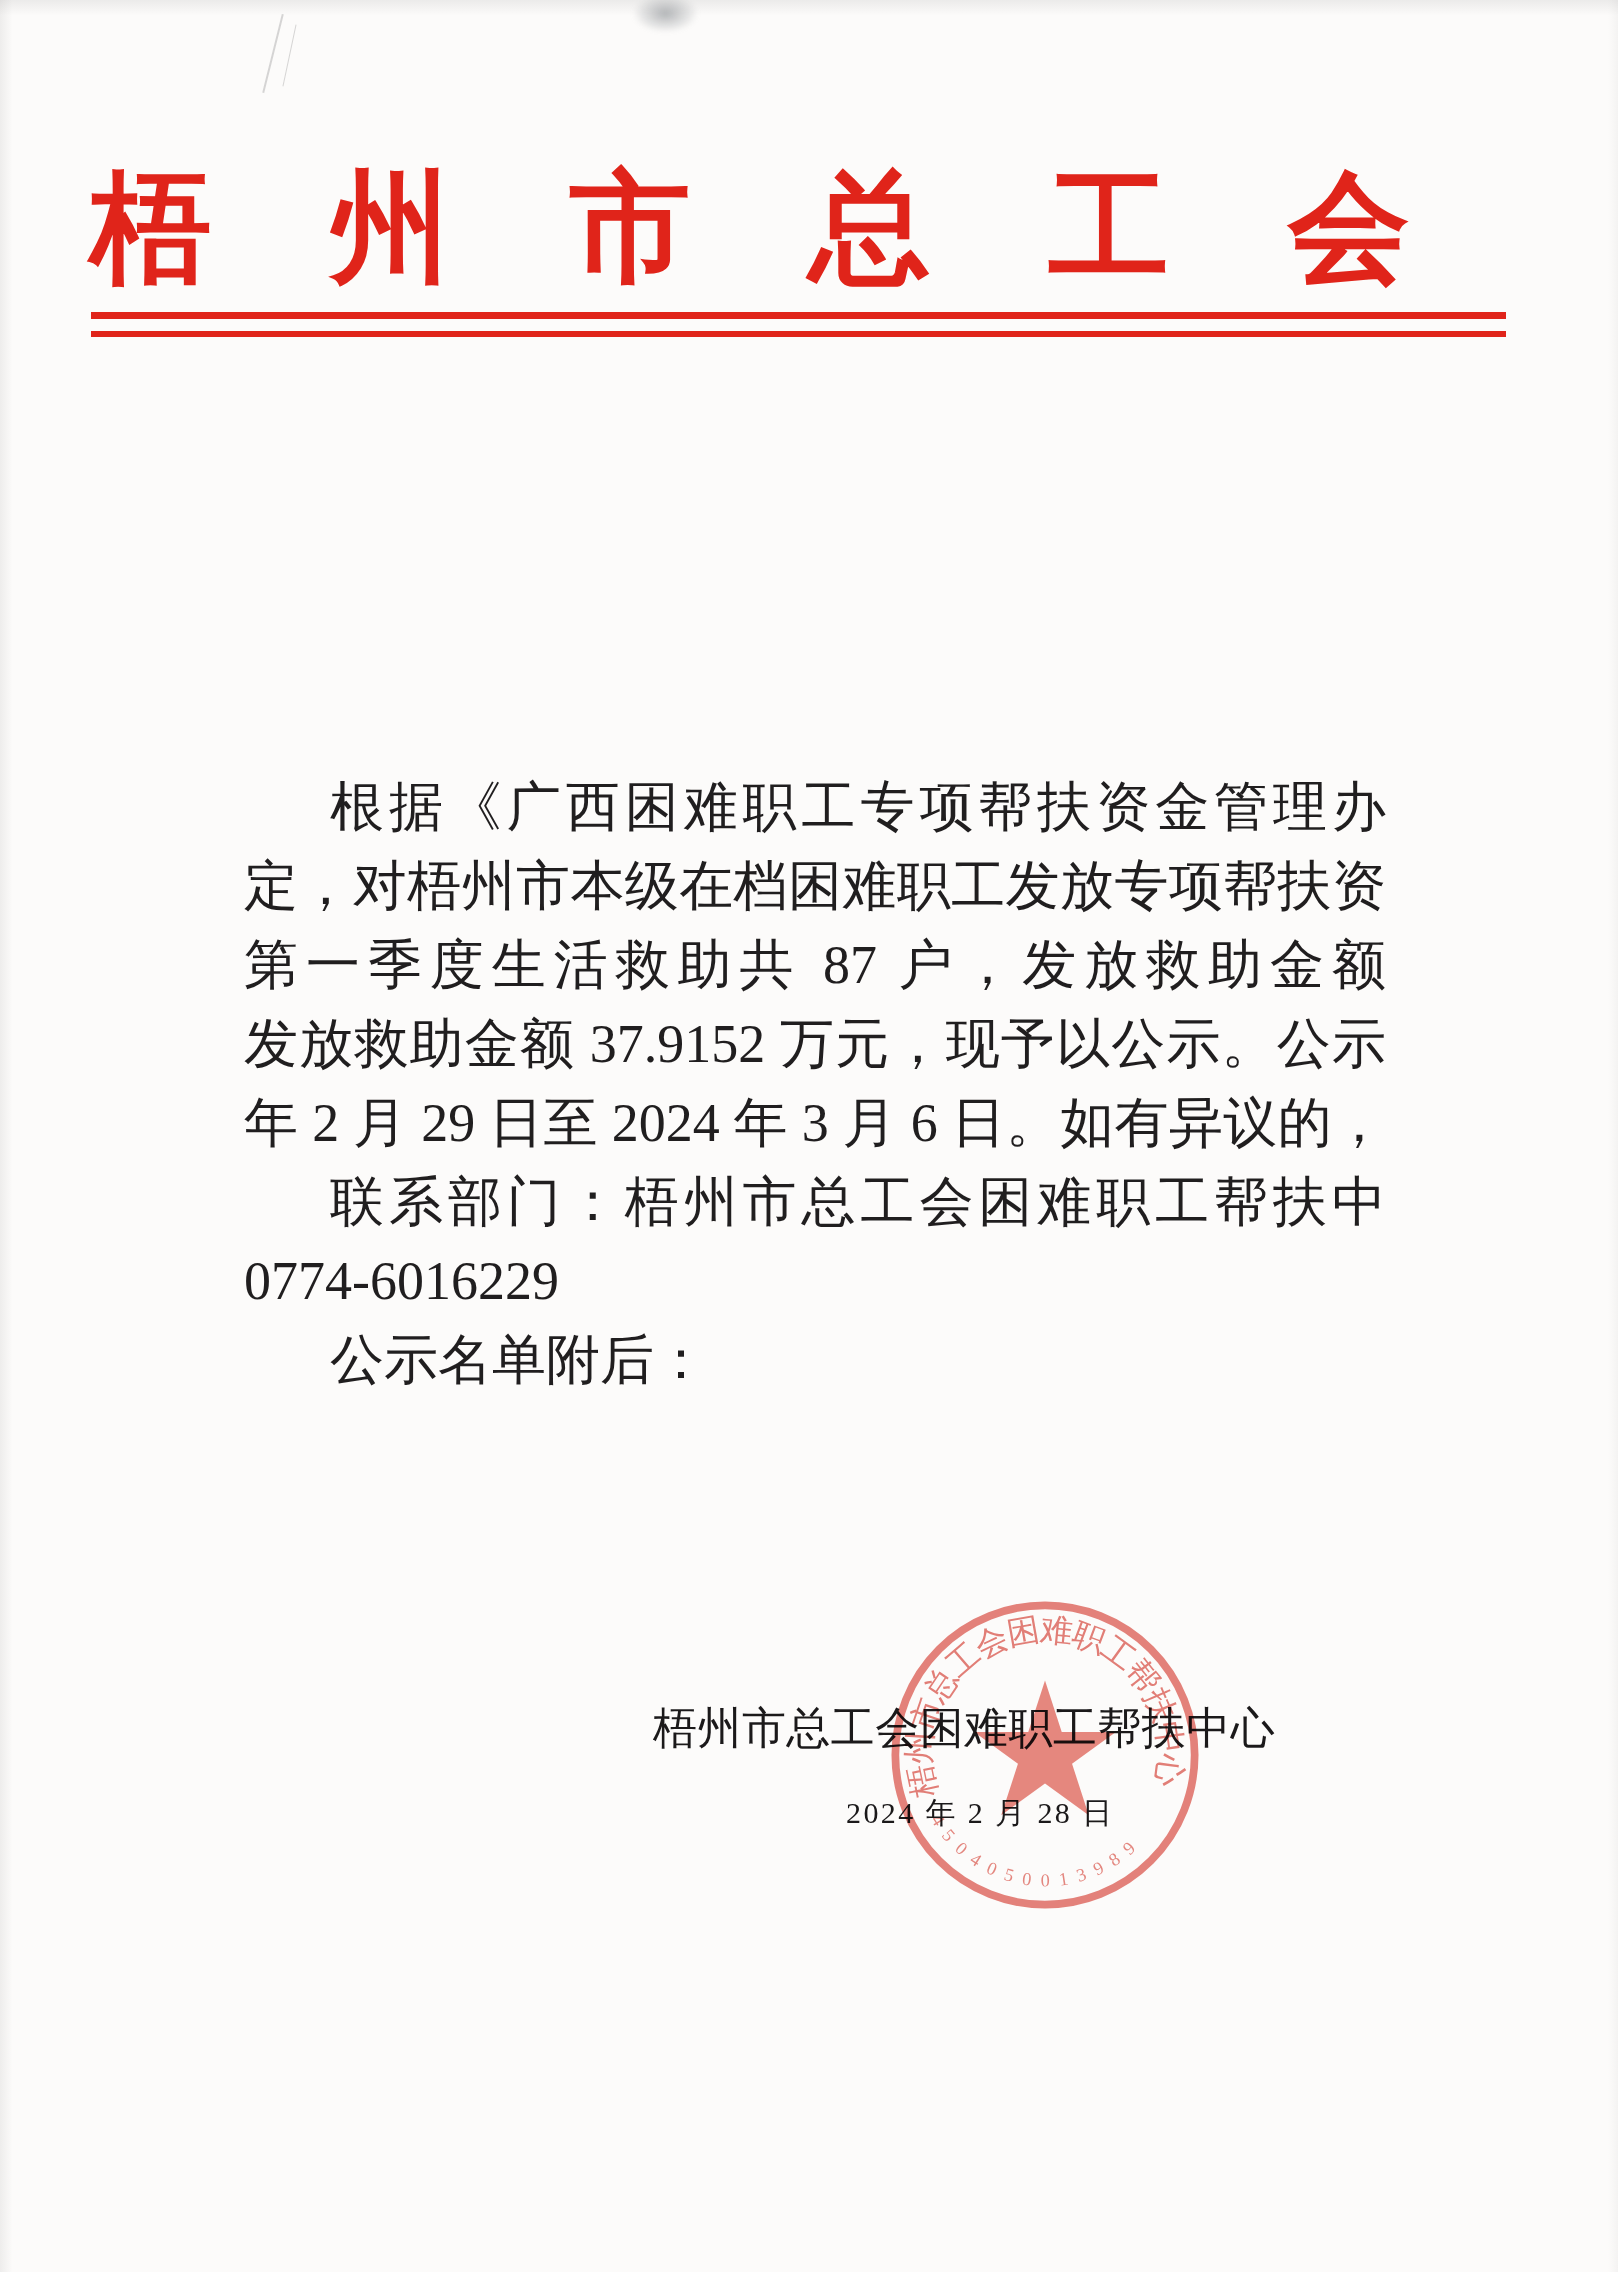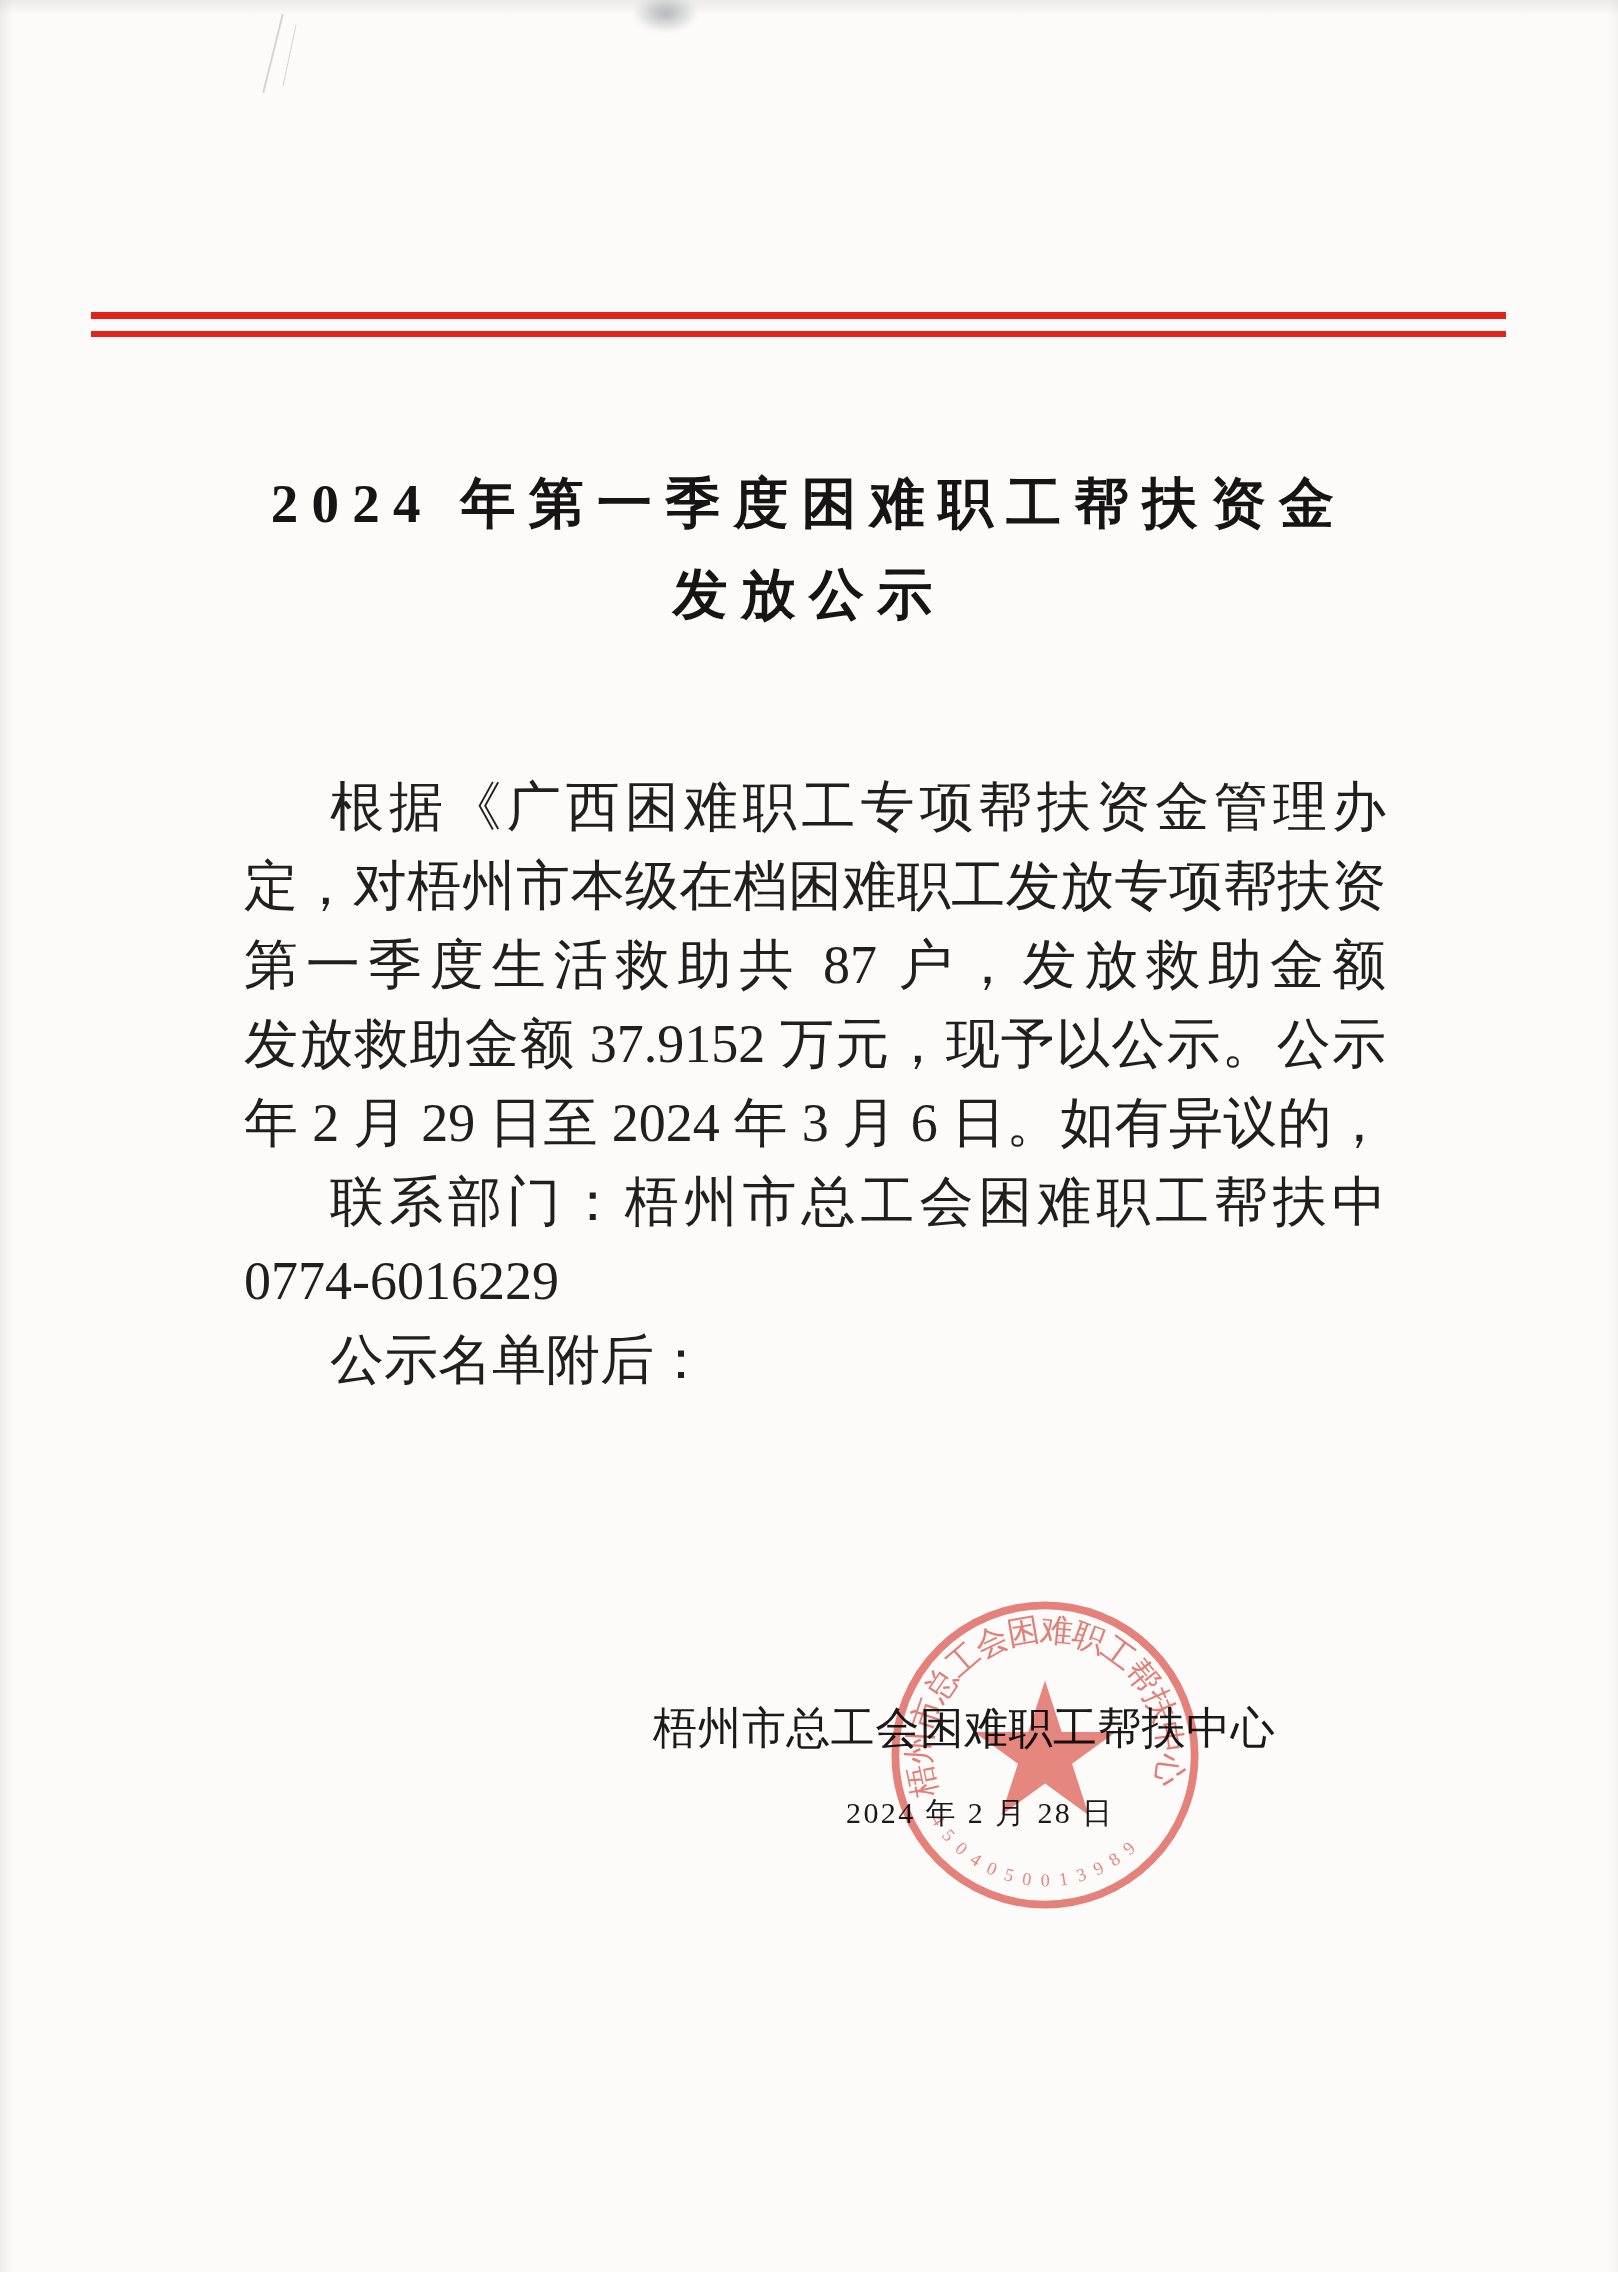--- a/index.html
+++ b/index.html
@@ -77,27 +77,24 @@
 </style>
 </head>
 <body>
 
 <div class="page">
 
   <div class="smudge"></div>
   <div class="streak s1"></div>
   <div class="streak s2"></div>
 
+  <div class="letterhead">梧州市总工会</div>
   <div class="rule top"></div>
   <div class="rule bottom"></div>
 
-  <div class="title">
-    <div>2024 年第一季度困难职工帮扶资金</div>
-    <div>发放公示</div>
-  </div>
 
   <div class="body-text">
     <div class="bline just ind">根据《广西困难职工专项帮扶资金管理办法》等有关规</div>
     <div class="bline just">定，对梧州市本级在档困难职工发放专项帮扶资金，其中：</div>
     <div class="bline just">第一季度生活救助共 87 户，发放救助金额 30.9348 万元；</div>
     <div class="bline just">发放救助金额 37.9152 万元，现予以公示。公示期为 2029</div>
     <div class="bline just">年 2 月 29 日至 2024 年 3 月 6 日。如有异议的，请在 2024</div>
     <div class="bline just ind">联系部门：梧州市总工会困难职工帮扶中心，联系电话：</div>
     <div class="bline">0774-6016229</div>
     <div class="bline ind">公示名单附后：</div>

